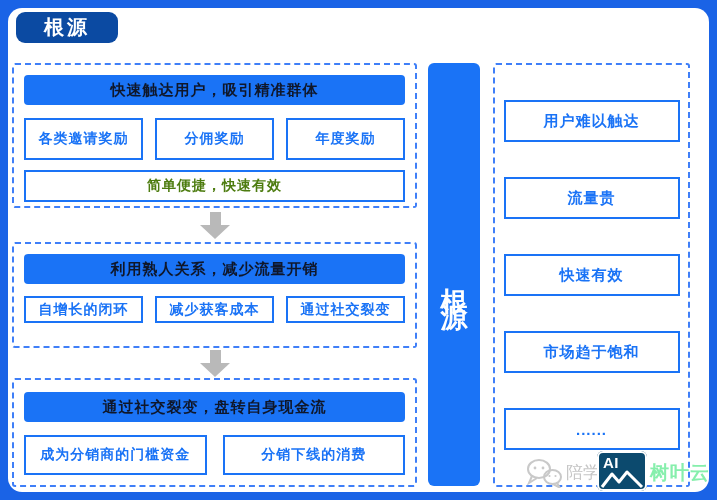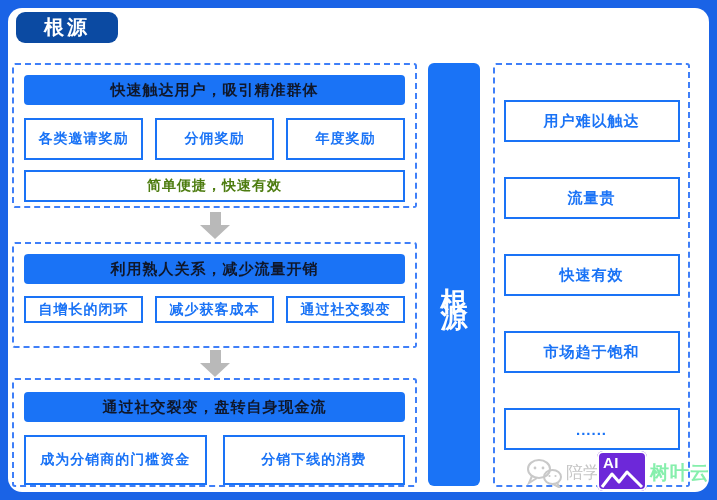--- a/index.html
+++ b/index.html
@@ -22,21 +22,21 @@
   .panel-header{height:30px;background:#1a73f6;border-radius:4px;color:#0f172a;
     font-weight:bold;font-size:15px;display:flex;align-items:center;justify-content:center;
     letter-spacing:1px;}
   .row{display:flex;gap:12px;margin-top:13px;}
   .s2 .row{margin-top:12px;}
   .s3 .row{gap:16px;}
   .cell{flex:1;height:42px;border:2px solid #1a73f6;background:#fff;box-sizing:border-box;
     display:flex;align-items:center;justify-content:center;color:#1a73f6;
     font-weight:bold;font-size:14px;letter-spacing:1px;}
   .s2 .cell{height:27px;}
-  .s3 .cell{height:50px;font-family:Liberation Serif, serif;}
+  .s3 .cell{height:40px;font-family:Liberation Serif, serif;}
   .footer-box{margin-top:10px;height:32px;border:2px solid #1a73f6;background:#fff;
     box-sizing:border-box;display:flex;align-items:center;justify-content:center;
     color:#4d7c0f;font-weight:bold;font-size:14px;letter-spacing:1px;}
 
   
   .arrow{position:absolute;width:30px;}
   .arrow.a1{left:200px;top:212px;}
   .arrow.a2{left:200px;top:350px;}
   .arrow-stem{width:11px;height:13px;background:#b9b9b9;margin:0 auto;}
   .arrow-head{width:0;height:0;margin:0 auto;
@@ -55,21 +55,21 @@
     display:flex;flex-direction:column;justify-content:space-evenly;align-items:center;}
   .right-box{width:176px;height:42px;border:2px solid #1a73f6;background:#fff;
     box-sizing:border-box;display:flex;align-items:center;justify-content:center;
     color:#1a73f6;font-weight:bold;font-size:15px;letter-spacing:1px;}
 
   
   .watermark{position:absolute;left:522px;top:448px;width:195px;height:48px;z-index:5;}
   .wm-wechat{position:absolute;left:4px;top:10px;width:36px;height:30px;}
   .wm-text{position:absolute;left:44px;top:13px;color:#c6c6c6;font-size:17px;
     white-space:nowrap;}
-  .wm-badge{position:absolute;left:75px;top:3px;width:50px;height:40px;background:#6d28d9;
+  .wm-badge{position:absolute;left:75px;top:3px;width:50px;height:40px;background:#0c4a6e;
     border-radius:6px;box-shadow:0 0 0 2px #ffffff inset;}
   .wm-badge-ai{position:absolute;left:6px;top:3px;color:#fff;font-weight:bold;
     font-size:15px;letter-spacing:0.5px;}
   .wm-badge-mountain{position:absolute;left:3px;bottom:2px;width:44px;height:20px;}
   .wm-brand{position:absolute;left:128px;top:12px;color:#86efac;font-size:19px;
     font-weight:bold;letter-spacing:1px;white-space:nowrap;}
 </style>
 </head>
 <body>
 

